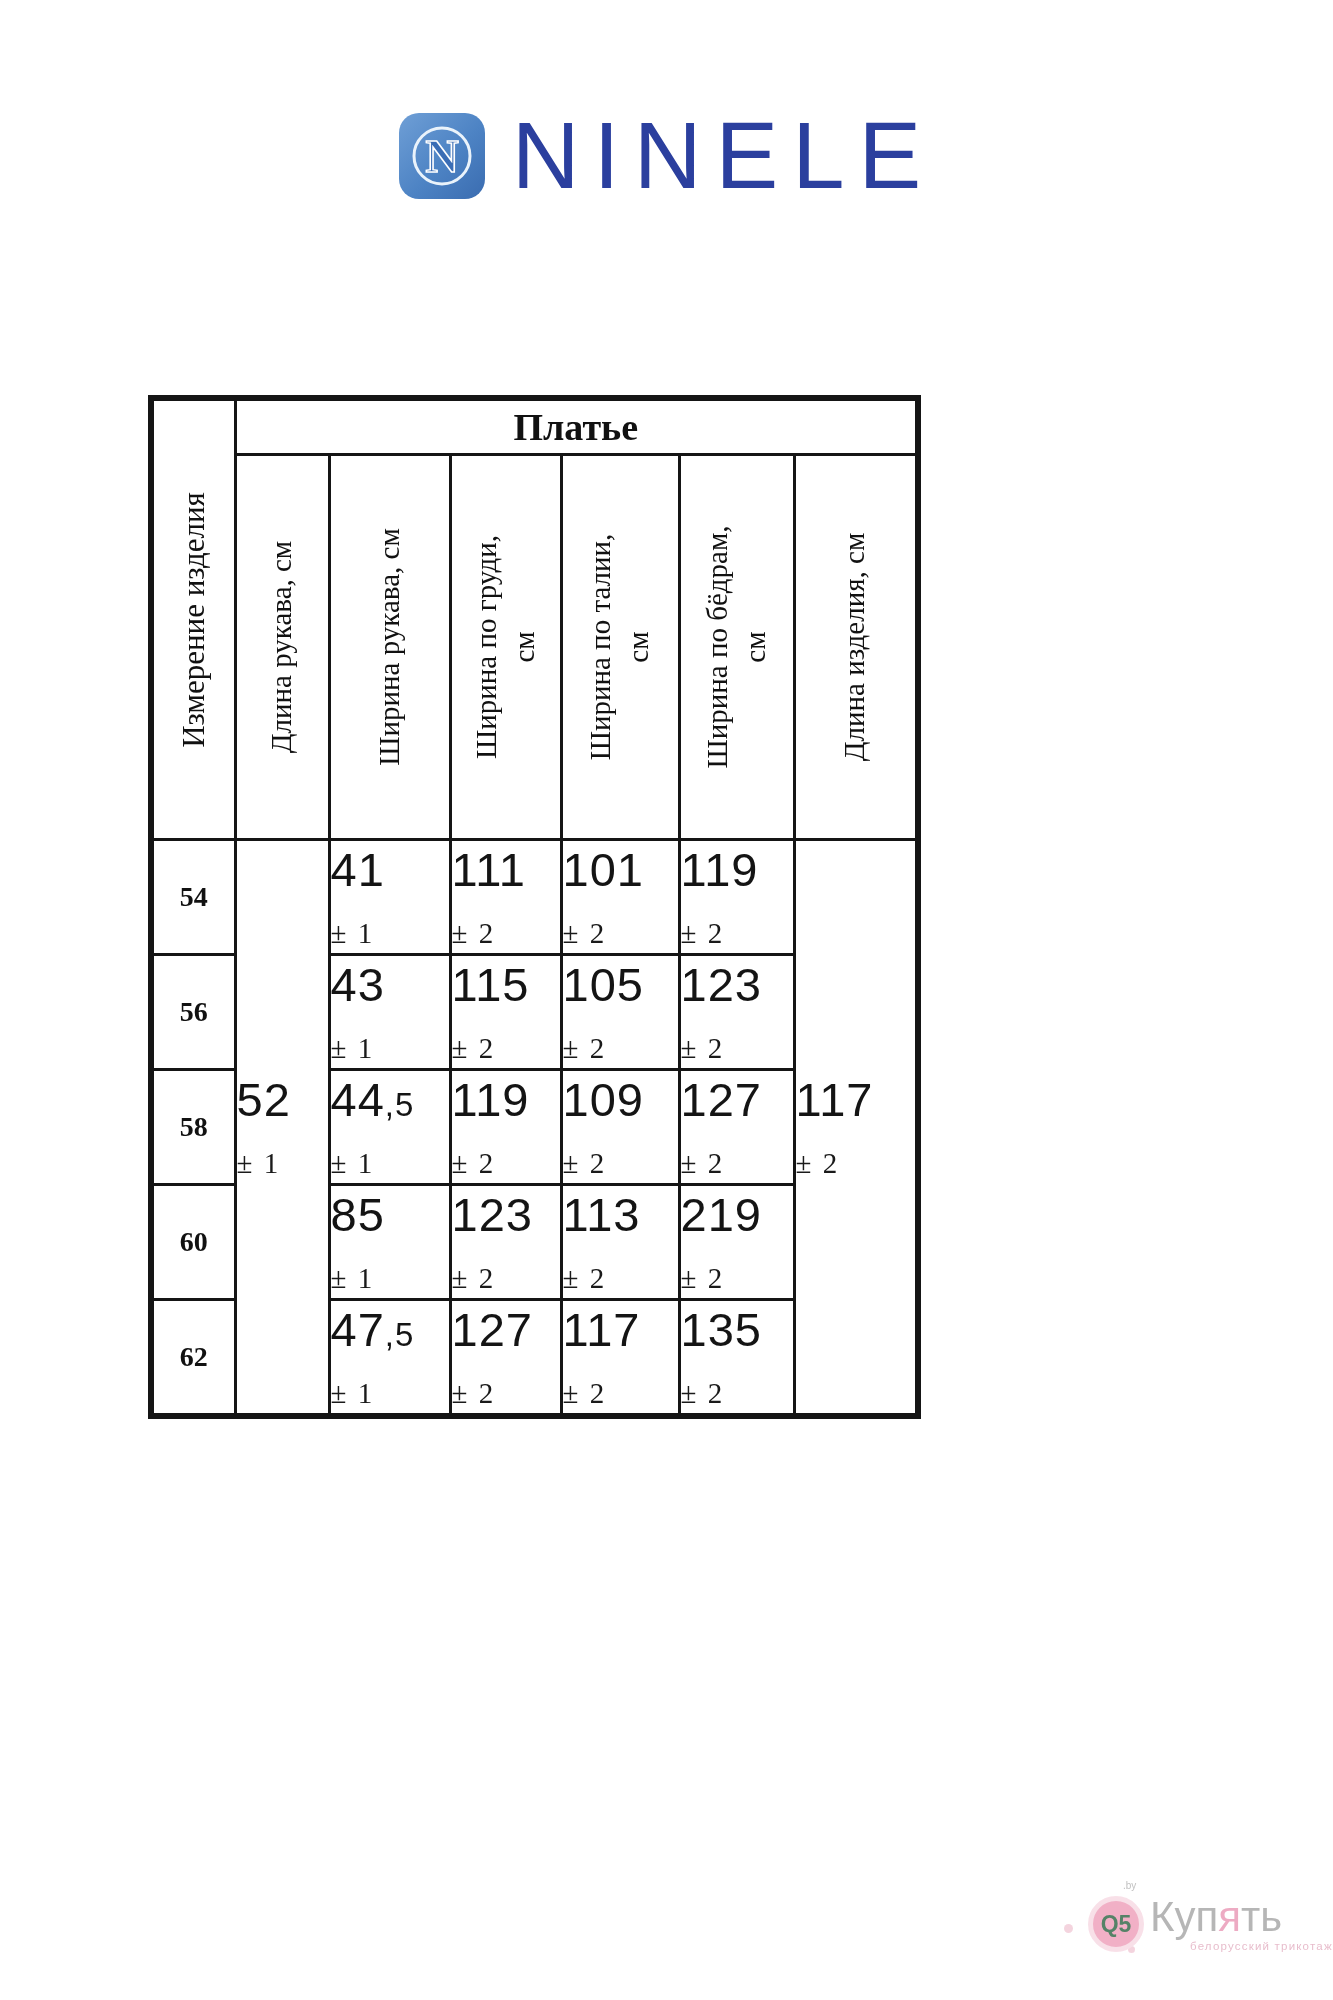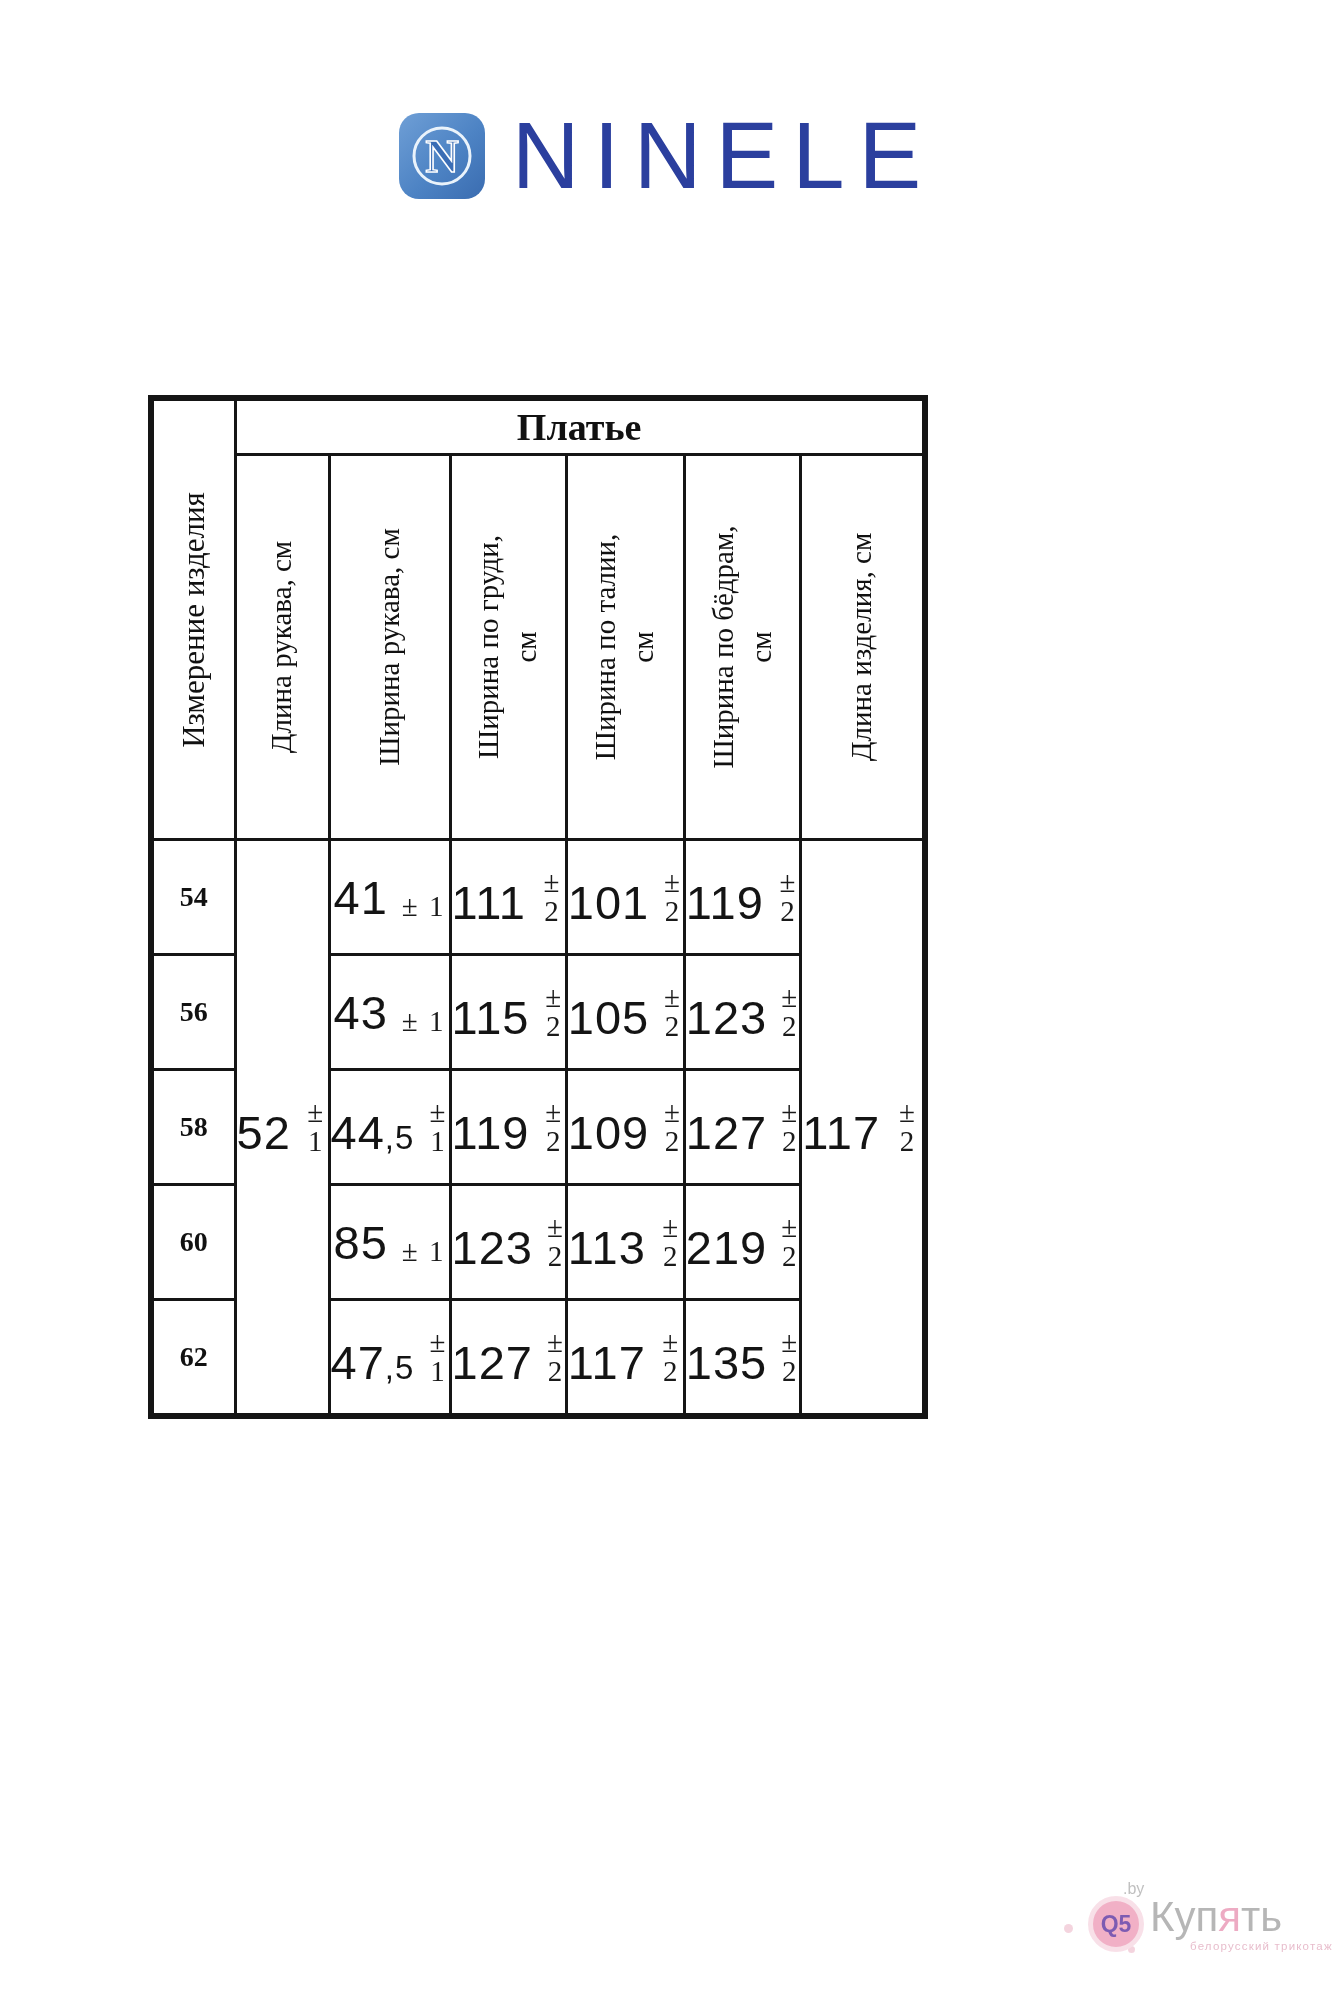--- a/index.html
+++ b/index.html
@@ -43,37 +43,37 @@
 
   td.vcell { position:relative; }
   .vtext {
     position:absolute; top:50%; left:50%;
     transform:translate(-50%,-50%) rotate(-90deg);
     white-space:nowrap; text-align:center;
     font-family:"Liberation Serif", serif; font-size:29px; line-height:1.3;
   }
   .vtext-corner { font-size:31px; }
 
-  .cellbox { display:flex; flex-direction:row; align-items:flex-end;
-             justify-content:center; gap:14px; }
+  .cellbox { display:flex; flex-direction:column; align-items:flex-start;
+             justify-content:center; gap:26px; }
   .num { font-family:"Liberation Sans", sans-serif; font-size:47px;
          line-height:1; letter-spacing:1px; color:#141414; }
   .num .suffix { font-size:33px; }
   .tol { font-family:"Liberation Serif", serif; font-size:29px;
          line-height:1; letter-spacing:2px; color:#1a1a1a; }
 
   
   .watermark { position:absolute; left:1058px; top:1872px; width:270px; height:105px;
                opacity:0.72; }
   .wm-badge { position:absolute; left:30px; top:24px; width:46px; height:46px;
               border-radius:50%; background:#ec93b1; border:5px solid #f6d5e0;
               display:flex; align-items:center; justify-content:center; }
-  .wm-q5 { color:#4c1d95; font-size:23px; font-weight:bold; }
+  .wm-q5 { color:#14532d; font-size:23px; font-weight:bold; }
   .wm-by { position:absolute; left:62px; top:8px; background:#ffffff;
-           border-radius:9px; padding:0 3px; color:#a9a9a9; font-size:16px; }
+           border-radius:9px; padding:0 3px; color:#a9a9a9; font-size:10px; }
   .wm-name { position:absolute; left:92px; top:24px; font-size:42px;
              line-height:1; color:#9a9a9a; }
   .wm-name .accent { color:#e78cad; }
   .wm-sub { position:absolute; left:132px; top:68px; font-size:11.5px;
             color:#dfa3b8; letter-spacing:1.2px; white-space:nowrap; }
   .wm-dot { position:absolute; border-radius:50%; background:#f0c4d2; }
   .wm-dot.d1 { left:6px; top:52px; width:9px; height:9px; }
   .wm-dot.d2 { left:70px; top:74px; width:7px; height:7px; }
 </style>
 </head>

